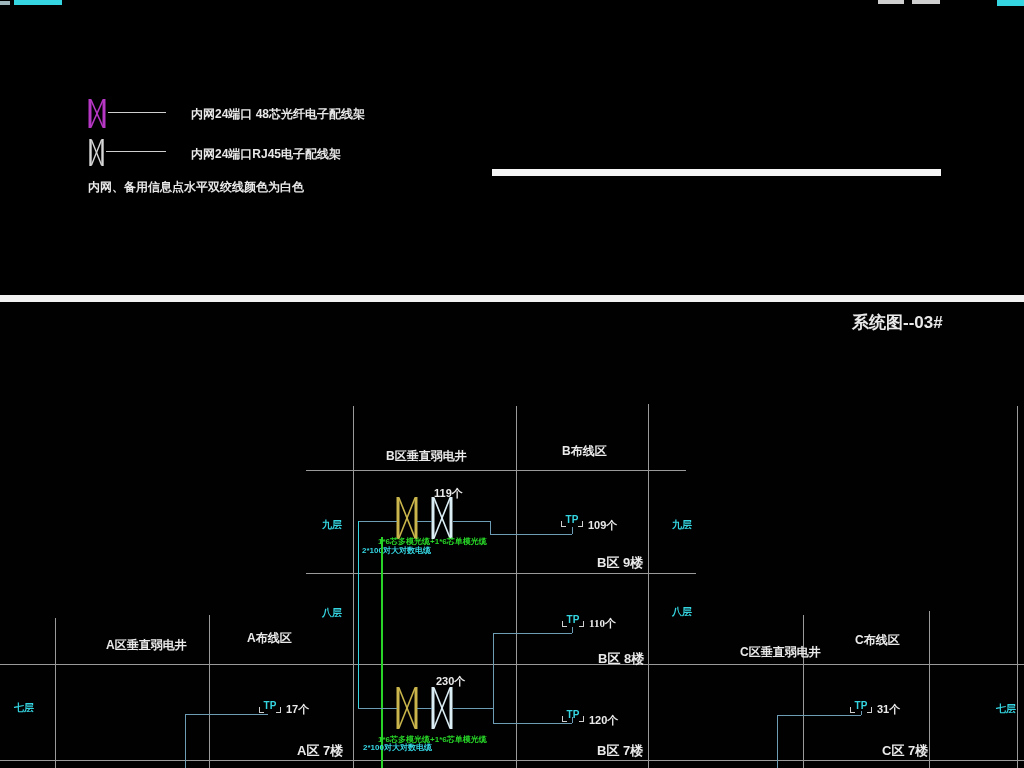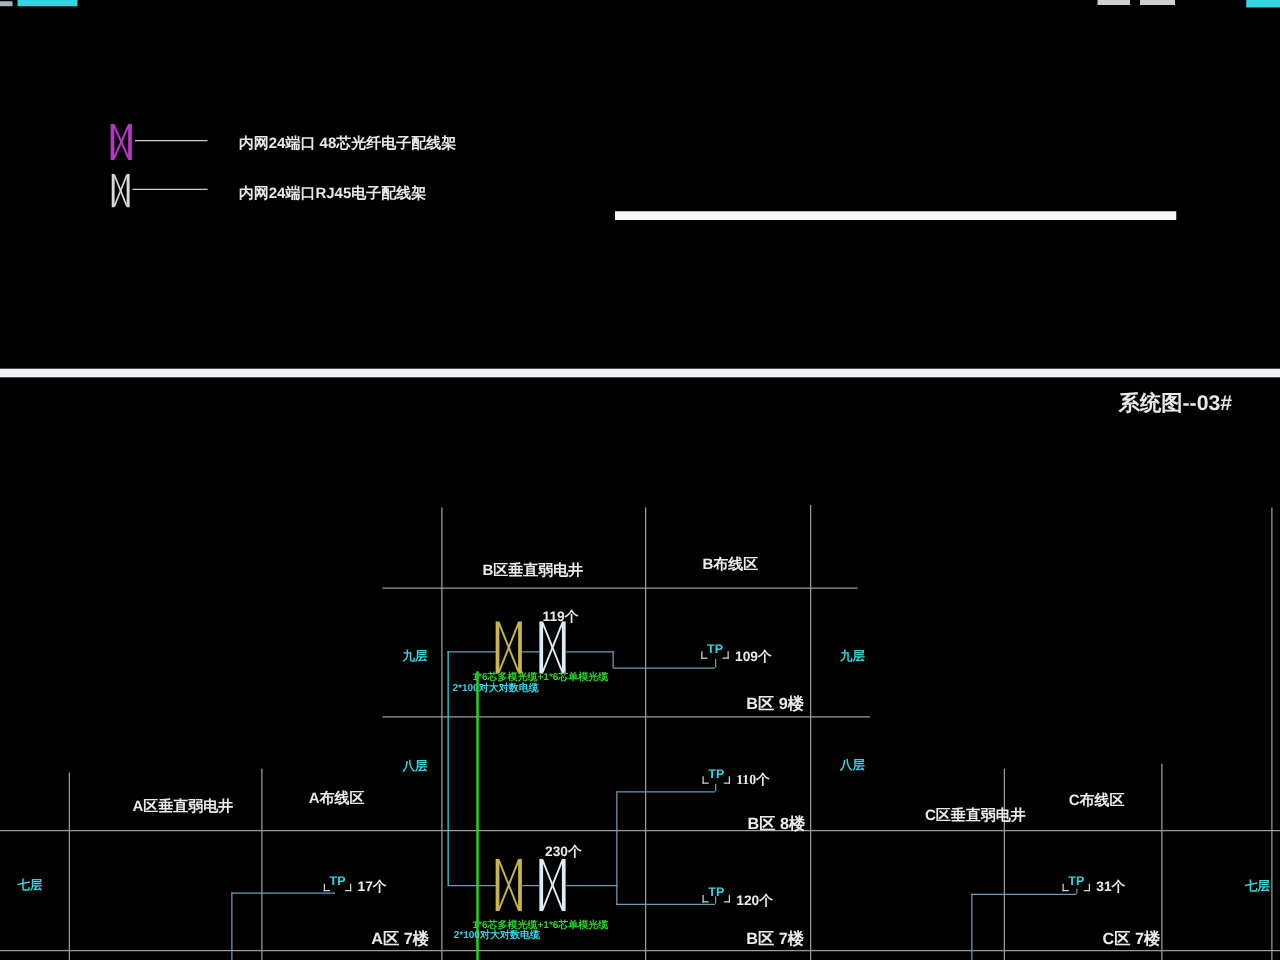--- a/index.html
+++ b/index.html
@@ -78,29 +78,30 @@
       <svg width="15" height="27" viewBox="0 0 15 27">
         <line x1="1.5" y1="0" x2="1.5" y2="27" stroke="currentColor" stroke-width="2.4"></line>
         <line x1="13.5" y1="0" x2="13.5" y2="27" stroke="currentColor" stroke-width="2.4"></line>
         <line x1="2.5" y1="1" x2="12.5" y2="26" stroke="currentColor" stroke-width="1.4"></line>
         <line x1="12.5" y1="1" x2="2.5" y2="26" stroke="currentColor" stroke-width="1.4"></line>
       </svg>
     </div>
     <div class="legend-line" style="left:106px;top:151px;width:60px;"></div>
     <div class="abs legend-text" style="left:191px;top:146px;">内网24端口RJ45电子配线架</div>
 
+    <div class="abs legend-text" style="left:88px;top:179px;">内网、备用信息点水平双绞线颜色为白色</div>
 
     <div id="title-underline"></div>
   </div>
 
   <div id="divider"></div>
 
   <div id="bottom-sheet"></div>
 
-  <div class="abs sheet-label" style="left:895px;top:311px;">系统图--03#</div>
+  <div class="abs sheet-label" style="left:852px;top:311px;">系统图--03#</div>
 
   <div class="vline" style="left:55px;top:618px;height:150px;"></div>
   <div class="vline" style="left:209px;top:615px;height:153px;"></div>
   <div class="vline" style="left:353px;top:406px;height:362px;"></div>
   <div class="vline" style="left:516px;top:406px;height:362px;"></div>
   <div class="vline" style="left:648px;top:404px;height:364px;"></div>
   <div class="vline" style="left:803px;top:615px;height:153px;"></div>
   <div class="vline" style="left:929px;top:611px;height:157px;"></div>
   <div class="vline" style="left:1017px;top:406px;height:362px;"></div>
 

